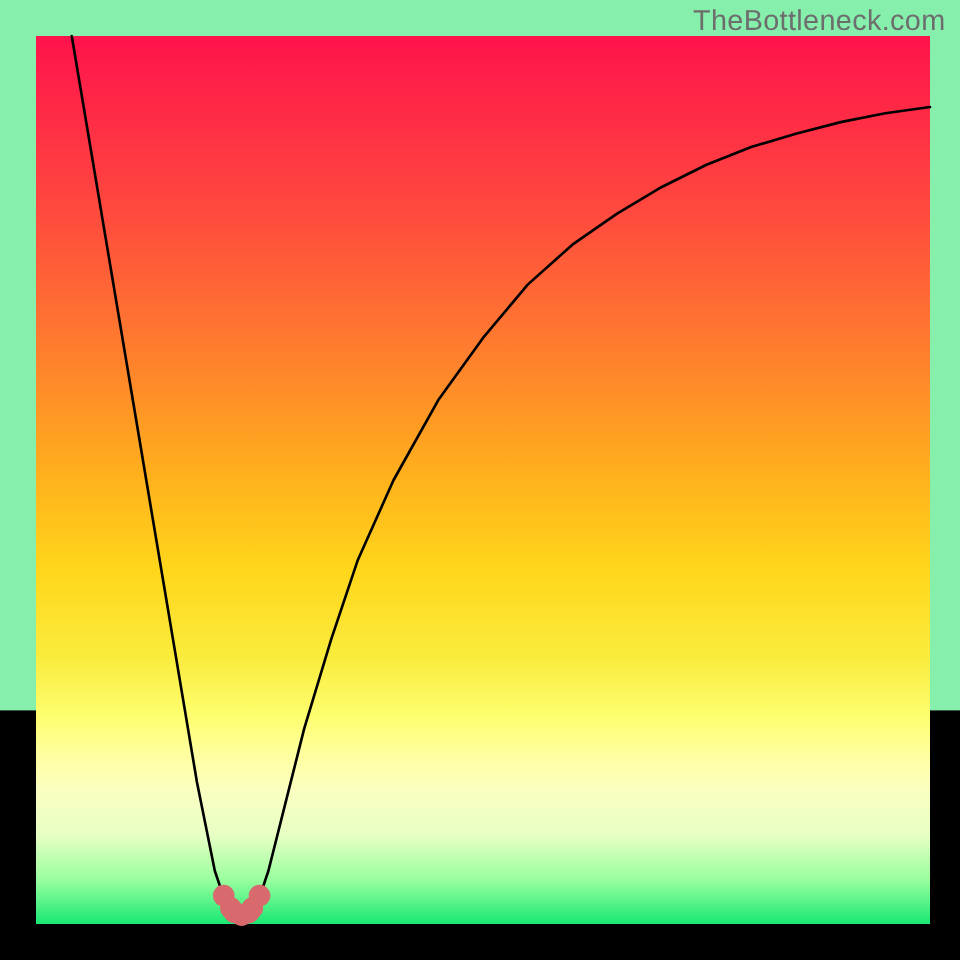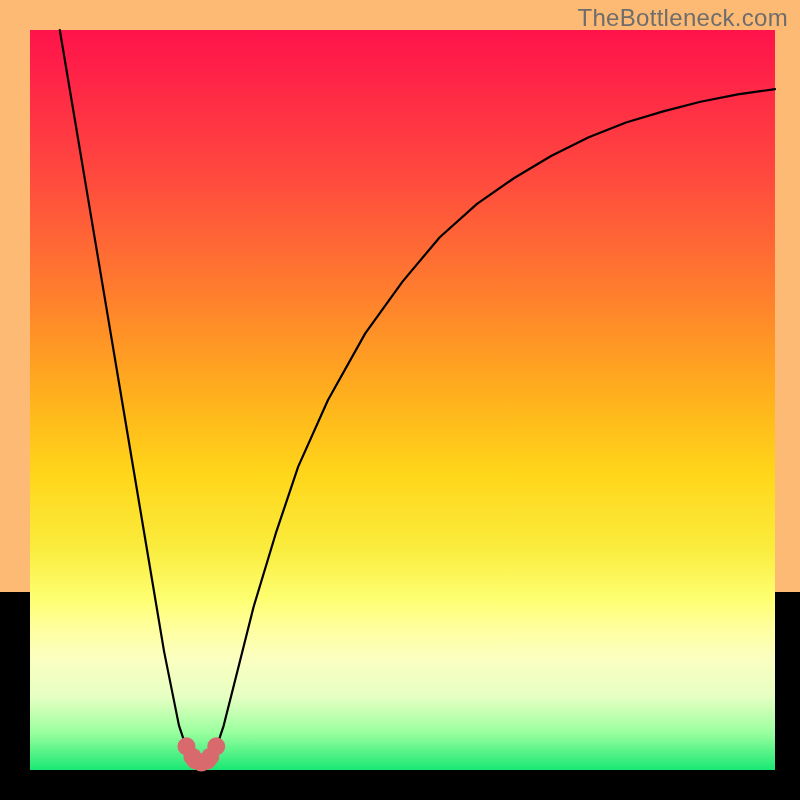--- a/index.html
+++ b/index.html
@@ -8,21 +8,21 @@
     width: 800px;
     height: 800px;
     background: #000;
     overflow: hidden;
     font-family: Arial, Helvetica, sans-serif;
   }
   .frame {
     position: relative;
     width: 800px;
     height: 592px;
-    background: #fdba74;
+    background: #86efac;
   }
   .plot-area {
     position: absolute;
     left: 30px;
     top: 30px;
     width: 745px;
     height: 740px;
     
     background: linear-gradient(
       to bottom,

